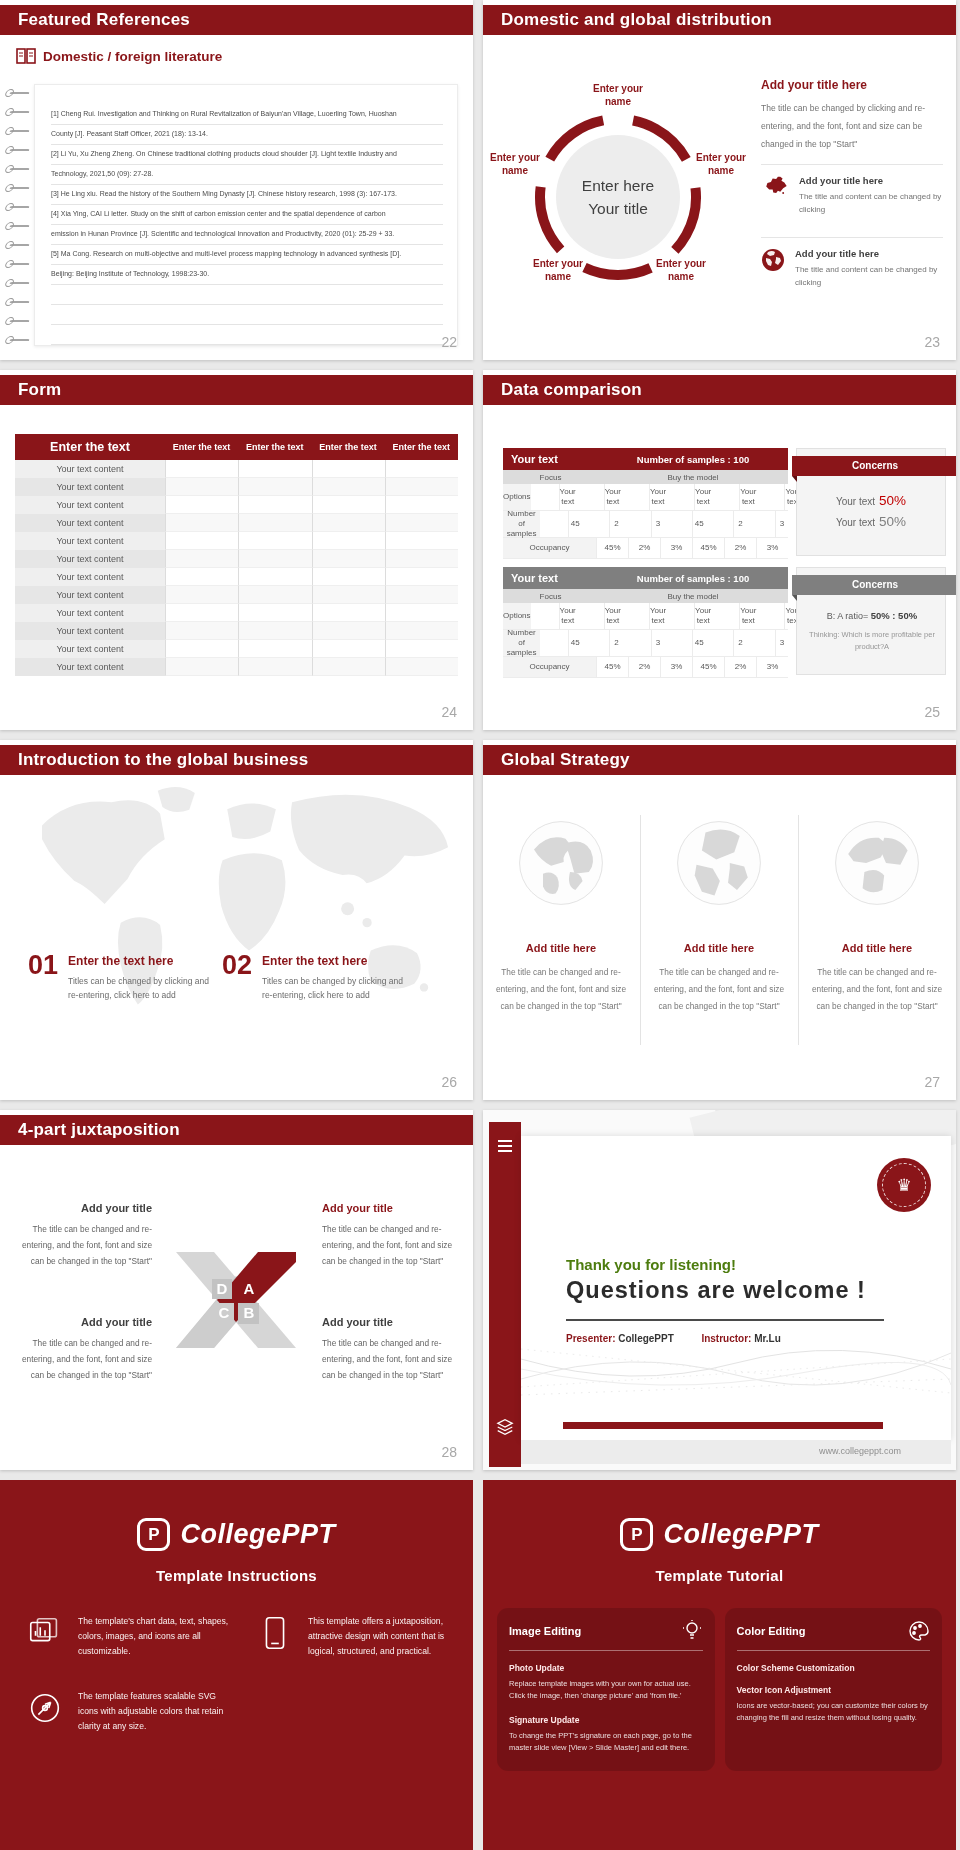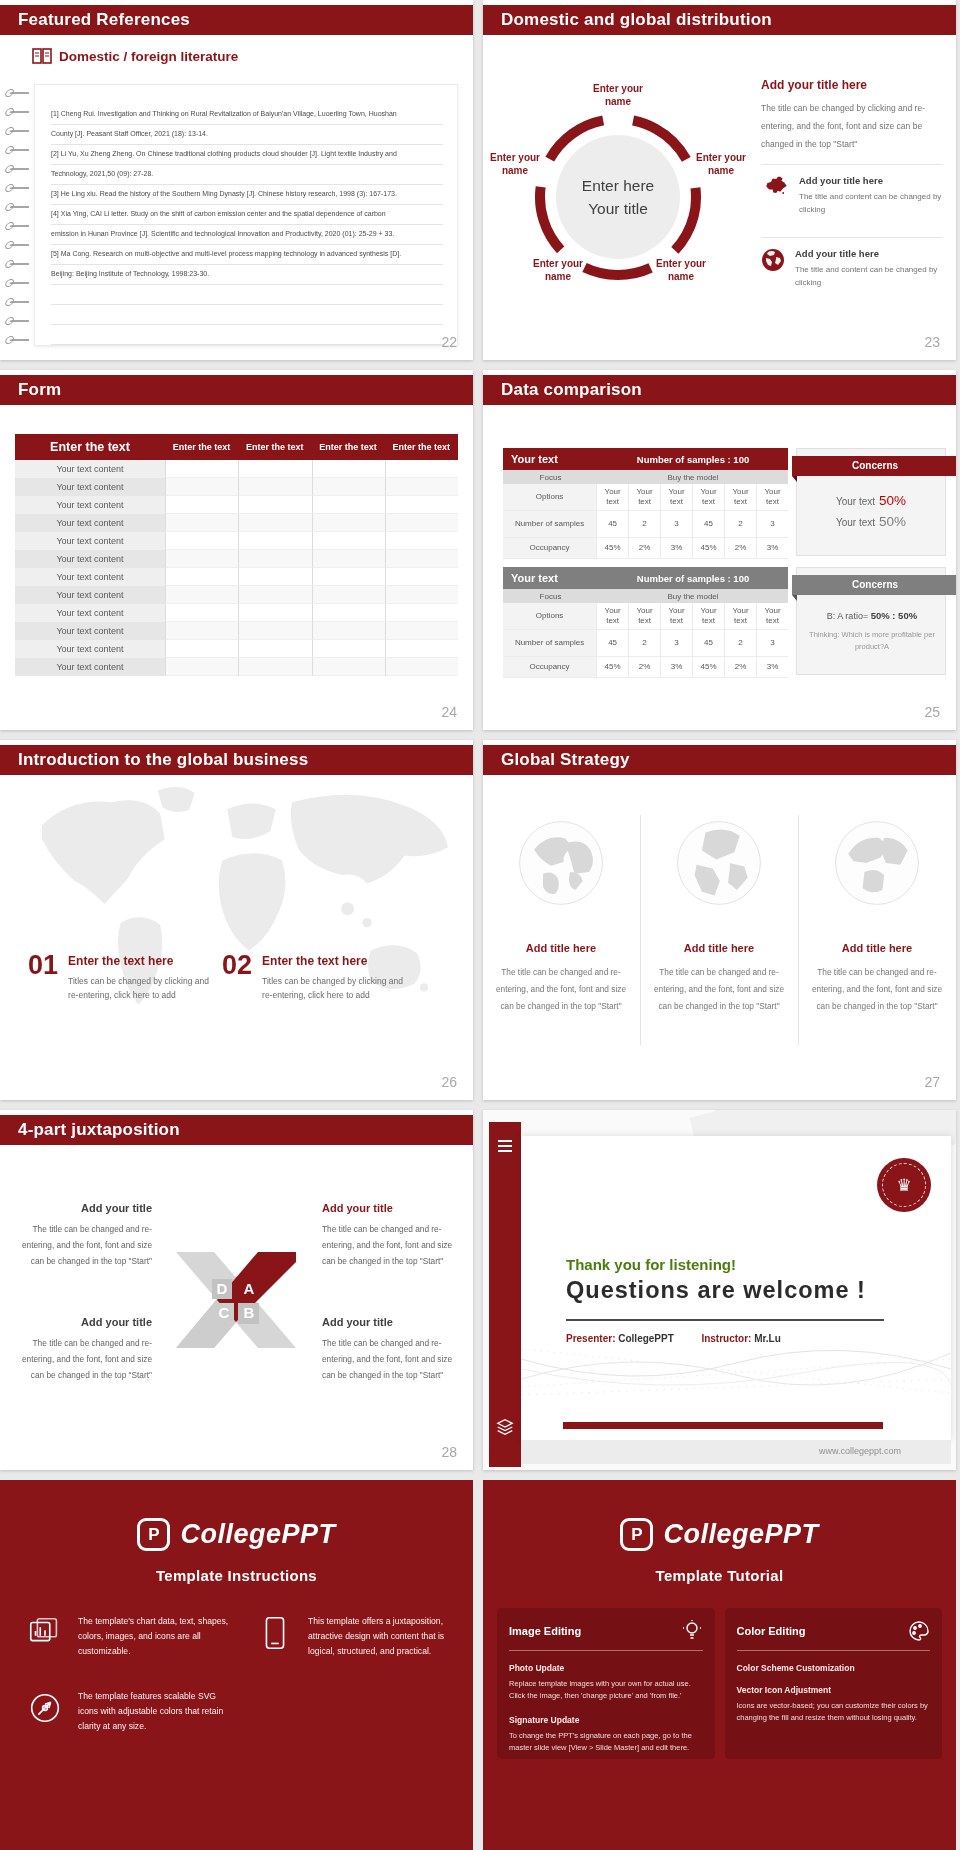--- a/index.html
+++ b/index.html
@@ -4,21 +4,21 @@
 <style>
   html,body{margin:0;padding:0;}
   body{width:960px;height:1850px;background:#e9e9e9;font-family:"Liberation Sans",sans-serif;position:relative;overflow:hidden;}
   .slide{position:absolute;width:473px;height:360px;background:#fff;overflow:hidden;box-shadow:0 1px 3px rgba(0,0,0,.18);}
   .titlebar{position:absolute;left:0;top:5px;width:100%;height:30px;background:#8a1519;color:#fff;
             font-size:17px;font-weight:bold;line-height:30px;padding-left:18px;box-sizing:border-box;letter-spacing:.2px;}
   .pagenum{position:absolute;right:16px;bottom:10px;font-size:14px;color:#a8a8a8;}
   svg{display:block;}
 
   
-  .sec-head{position:absolute;left:32px;top:48px;display:flex;align-items:center;gap:7px;}
+  .sec-head{position:absolute;left:16px;top:48px;display:flex;align-items:center;gap:7px;}
   .sec-head .t{font-size:13.5px;font-weight:bold;color:#8a1519;}
   .spiral{position:absolute;left:8px;top:92px;display:flex;flex-direction:column;gap:10px;}
   .spiral i{display:block;width:20px;height:7px;border-top:2px solid #a6a6a6;border-radius:2px;position:relative;transform:skewX(-24deg);}
   .spiral i:before{content:"";position:absolute;left:-4px;top:-5px;width:6px;height:6px;border:1.5px solid #9a9a9a;border-radius:50%;}
   .sheet{position:absolute;left:34px;top:84px;width:424px;height:262px;background:#fff;border:1px solid #ececec;
          box-shadow:0 1px 3px rgba(0,0,0,.08);padding:20px 14px 0 16px;box-sizing:border-box;}
   .ref-line{height:19px;line-height:18px;font-size:7px;color:#4a4a4a;border-bottom:1px solid #e4e4e4;white-space:nowrap;overflow:hidden;}
 
   
   .ring-arcs{position:absolute;left:10px;top:72px;}
@@ -48,21 +48,21 @@
   .ctable{position:absolute;left:20px;width:285px;font-size:8px;color:#595959;}
   .ct-head{display:flex;height:22px;color:#fff;align-items:center;}
   .ctable.red .ct-head{background:#8a1519;} .ctable.gray .ct-head{background:#7f7f7f;}
   .ct-title{width:95px;padding-left:8px;box-sizing:border-box;font-size:11px;font-weight:bold;}
   .ct-sub{flex:1;text-align:center;font-size:9.5px;font-weight:bold;}
   .ct-focus{display:flex;height:14px;background:#dcdcdc;align-items:center;}
   .ct-focus .fl{width:95px;text-align:center;} .ct-focus .fv{flex:1;text-align:center;}
   .ct-row{display:flex;align-items:stretch;border-bottom:1px solid #ececec;}
   .ct-label{width:95px;background:#f3f3f3;display:flex;align-items:center;justify-content:center;text-align:center;line-height:1.25;}
   .ct-v{width:31.6px;display:flex;align-items:center;justify-content:center;text-align:center;line-height:1.2;border-left:1px solid #ececec;background:#fff;}
-  .h26{height:26px;} .h20{height:20px;}
+  .h26{height:26px;gap:28px;} .h20{height:20px;}
   .concern{position:absolute;left:313px;width:150px;height:108px;background:#f4f4f4;border:1px solid #e1e1e1;box-sizing:border-box;}
   .ribbon{position:absolute;left:-5px;top:7px;width:166px;height:20px;color:#fff;font-size:10px;font-weight:bold;
           text-align:center;line-height:20px;}
   .concern.red .ribbon{background:#8a1519;} .concern.gray .ribbon{background:#7f7f7f;}
   .ribbon:after{content:"";position:absolute;left:0;top:100%;border-top:6px solid #5f0d10;border-left:5px solid transparent;}
   .concern.gray .ribbon:after{border-top-color:#565656;}
   .cbody{position:absolute;left:0;top:38px;width:100%;text-align:center;font-size:10px;color:#666;}
   .cbody .row{margin-top:6px;}
   .cbody .v{font-size:13.5px;font-weight:500;margin-left:4px;}
   .v-red{color:#c00000;} .v-gray{color:#7f7f7f;}
@@ -120,21 +120,21 @@
   .logo-row{display:flex;align-items:center;justify-content:center;gap:10px;padding-top:38px;}
   .logo-badge{width:27px;height:27px;border:3px solid #fff;border-radius:9px;position:relative;}
   .logo-badge span{position:absolute;left:0;top:0;width:100%;height:100%;display:flex;align-items:center;justify-content:center;
                    font-size:17px;font-weight:bold;color:#fff;}
   .logo-text{font-size:27px;font-weight:bold;font-style:italic;letter-spacing:.5px;}
   .panel-title{text-align:center;font-size:15px;font-weight:bold;margin-top:16px;letter-spacing:.3px;}
   .inst-grid{display:grid;grid-template-columns:1fr 1fr 1fr;column-gap:26px;row-gap:30px;padding:30px 26px 0;}
   .inst-item{display:flex;gap:14px;align-items:flex-start;}
   .inst-item .txt{font-size:8.6px;line-height:1.75;color:#fbf3f3;width:152px;}
   .tut-cols{display:flex;gap:10px;margin:24px 14px 0;}
-  .tcol{flex:1;background:rgba(0,0,0,.15);border-radius:4px;padding:12px 12px 4px;box-sizing:border-box;}
+  .tcol{flex:1;background:rgba(0,0,0,.15);border-radius:11px;padding:12px 12px 16px;box-sizing:border-box;}
   .tcol .thead{display:flex;align-items:center;justify-content:space-between;border-bottom:1px solid rgba(255,255,255,.4);padding-bottom:8px;}
   .tcol .thead .tt{font-size:11px;font-weight:bold;}
   .tcol .sub{font-size:8.5px;font-weight:bold;margin-top:12px;color:#ffe9e9;}
   .tcol .bod{font-size:7.5px;line-height:1.65;margin-top:5px;color:rgba(255,255,255,.85);}
 </style>
 </head>
 <body>
 
 <section class="slide" style="left:0;top:0">
   <div class="titlebar">Featured References</div>

